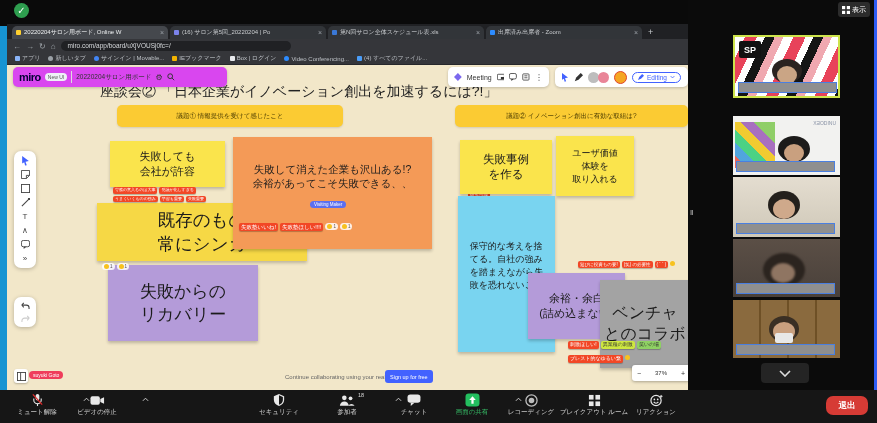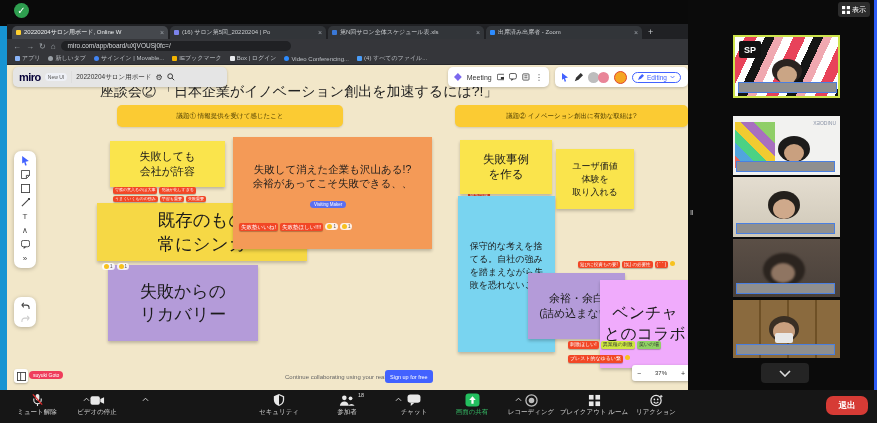--- a/index.html
+++ b/index.html
@@ -23,21 +23,21 @@
   .newtab{color:#c8cbce;font-size:9px;margin-left:4px;line-height:13px;}
   .addrbar{position:absolute;left:0;top:15px;width:100%;height:14px;background:#35363a;display:flex;align-items:center;padding:0 6px;color:#9aa0a6;}
   .navg{font-size:8px;margin-right:5px;}
   .urlpill{background:#202124;border-radius:7px;height:10px;line-height:10px;color:#d6d9dc;font-size:6.5px;padding:0 7px;width:230px;white-space:nowrap;overflow:hidden;}
   .bmbar{position:absolute;left:0;top:29px;width:100%;height:12px;background:#35363a;border-bottom:1px solid #26272b;display:flex;align-items:center;padding:0 8px;gap:8px;}
   .bm{display:flex;align-items:center;gap:2px;color:#bdc1c6;font-size:6px;white-space:nowrap;}
   .bm i{width:5px;height:5px;border-radius:1px;display:inline-block;}
 
   
   #miro{position:absolute;left:0;top:41px;width:681px;height:325px;background:#f2e7c9;overflow:hidden;}
-  .mtopbar{position:absolute;left:6px;top:2px;width:214px;height:20px;background:#e5e5e5;border-radius:5px;box-shadow:0 1px 3px rgba(0,0,0,.2);display:flex;align-items:center;padding:0 6px;gap:4px;z-index:30;}
+  .mtopbar{position:absolute;left:6px;top:2px;width:214px;height:20px;background:#d946ef;border-radius:5px;box-shadow:0 1px 3px rgba(0,0,0,.2);display:flex;align-items:center;padding:0 6px;gap:4px;z-index:30;}
   .mlogo{font-weight:bold;font-size:11px;color:#050038;letter-spacing:-.5px;}
   .mbadge{background:#eef0f6;color:#555;font-size:5px;padding:1px 3px;border-radius:6px;}
   .mdiv{width:1px;height:12px;background:#ddd;}
   .mtitle{font-size:6.5px;color:#333;white-space:nowrap;}
   .mtool-right{position:absolute;top:2px;height:20px;background:#fff;border-radius:5px;box-shadow:0 1px 3px rgba(0,0,0,.2);display:flex;align-items:center;gap:5px;padding:0 6px;z-index:30;}
   .mt-ic{font-size:8px;color:#333;}
   .meeting-lab{font-size:7px;color:#333;}
   .editing-pill{border:1px solid #4262ff;color:#4262ff;border-radius:9px;font-size:6.5px;padding:1px 5px;display:flex;align-items:center;gap:3px;}
   .avatar{width:11px;height:11px;border-radius:50%;}
   .mtoolbar{position:absolute;left:7px;top:86px;width:22px;background:#fff;border-radius:7px;box-shadow:0 1px 4px rgba(0,0,0,.25);display:flex;flex-direction:column;align-items:center;padding:4px 0;gap:3px;z-index:30;}
@@ -289,37 +289,37 @@
             <span class="edot"></span>
             <span>1</span>
           </span>
         <span class="chip">
             <span class="edot"></span>
             <span>1</span>
           </span>
       </div>
       <div class="note" style="left:453px;top:75px;width:92px;height:54px;background:#fae44c;font-size:11.5px;">失敗事例
 を作る</div>
-      <div class="note" style="left:549px;top:84px;width:78px;height:60px;background:#fae44c;font-size:9px;">ユーザ価値
+      <div class="note" style="left:549px;top:71px;width:78px;height:60px;background:#fae44c;font-size:9px;">ユーザ価値
 体験を
 取り入れる</div>
       <span class="tag" style="position:absolute;left:461px;top:126px;z-index:2;font-size:4.5px;">研究可能</span>
       <div class="note" style="left:451px;top:131px;width:97px;height:156px;background:#79d4f0;font-size:9px;align-items:flex-start;padding-top:44px;text-align:left;">保守的な考えを捨
 てる。自社の強み
 を踏まえながら失
 敗を恐れないこと</div>
       <div class="tagrow" style="left:571px;top:196px;z-index:6;">
         <span class="tag" style="font-size:4.5px">遊びに投資もの要!</span>
         <span class="tag" style="font-size:4.5px">(笑) の必要性</span>
         <span class="tag" style="font-size:4.5px">( ´ ` )</span>
         <span class="edot"></span>
       </div>
       <div class="note" style="left:521px;top:208px;width:97px;height:66px;background:#b49bd9;font-size:11px;">余裕・余白
 (詰め込まない)</div>
-      <div class="note" style="left:593px;top:215px;width:90px;height:88px;background:#f0abfc;font-size:16px;">ベンチャ
+      <div class="note" style="left:593px;top:215px;width:90px;height:88px;background:#a3a3a3;font-size:16px;">ベンチャ
 とのコラボ</div>
       <div class="tagrow" style="left:561px;top:276px;z-index:7;">
         <span class="tag" style="font-size:5px">刺激ほしい!</span>
         <span class="tag lime" style="font-size:5px">異業種の刺激</span>
         <span class="tag grn" style="font-size:5px">笑いの場</span>
       </div>
       <div class="tagrow" style="left:561px;top:290px;z-index:7;">
         <span class="tag" style="font-size:5px">ブレスト的なゆるい繋</span>
         <span class="edot"></span>
       </div>

